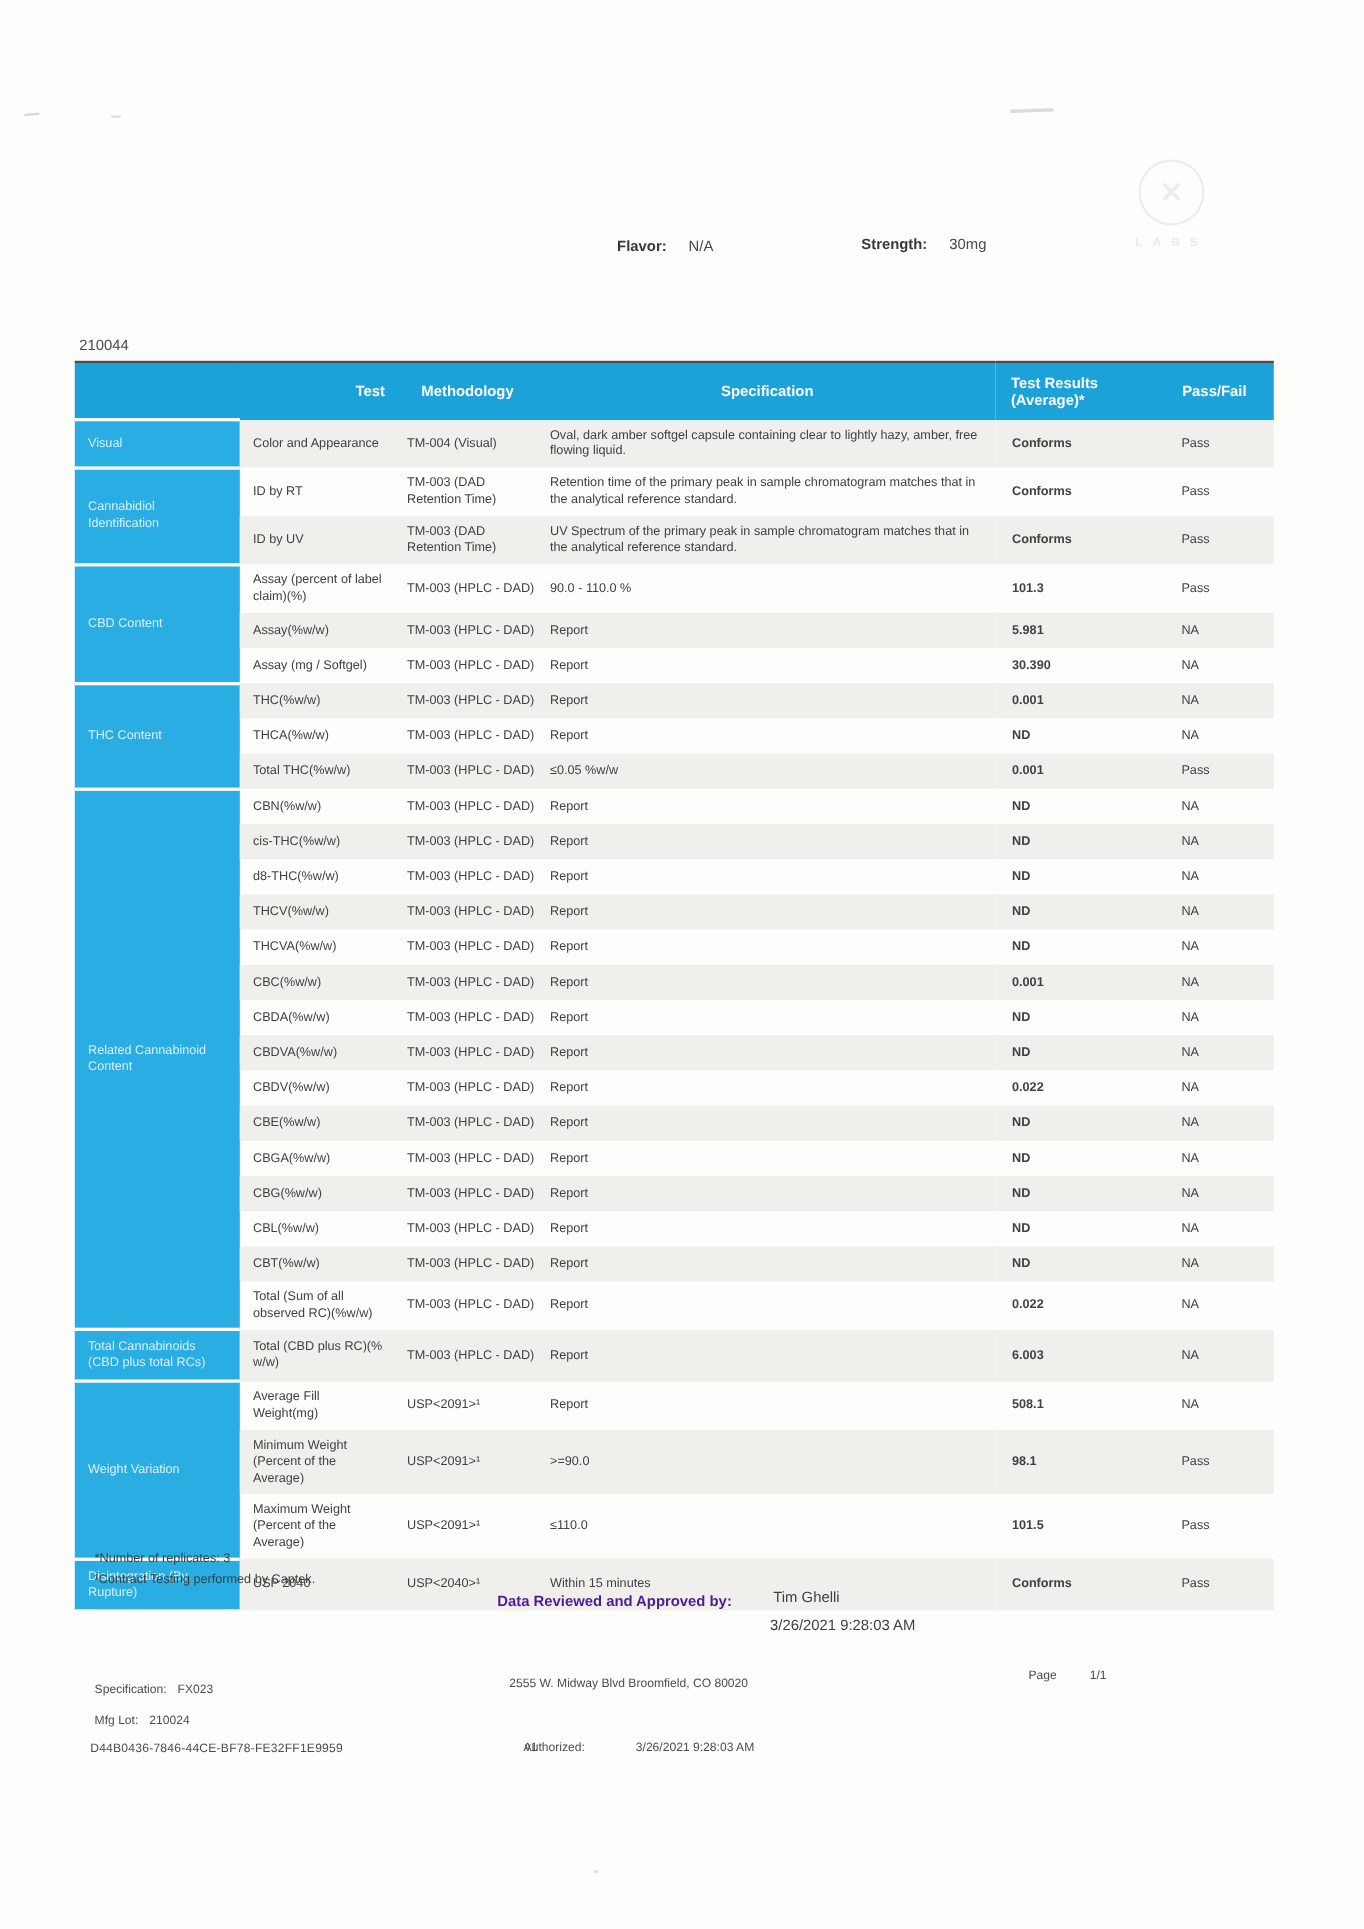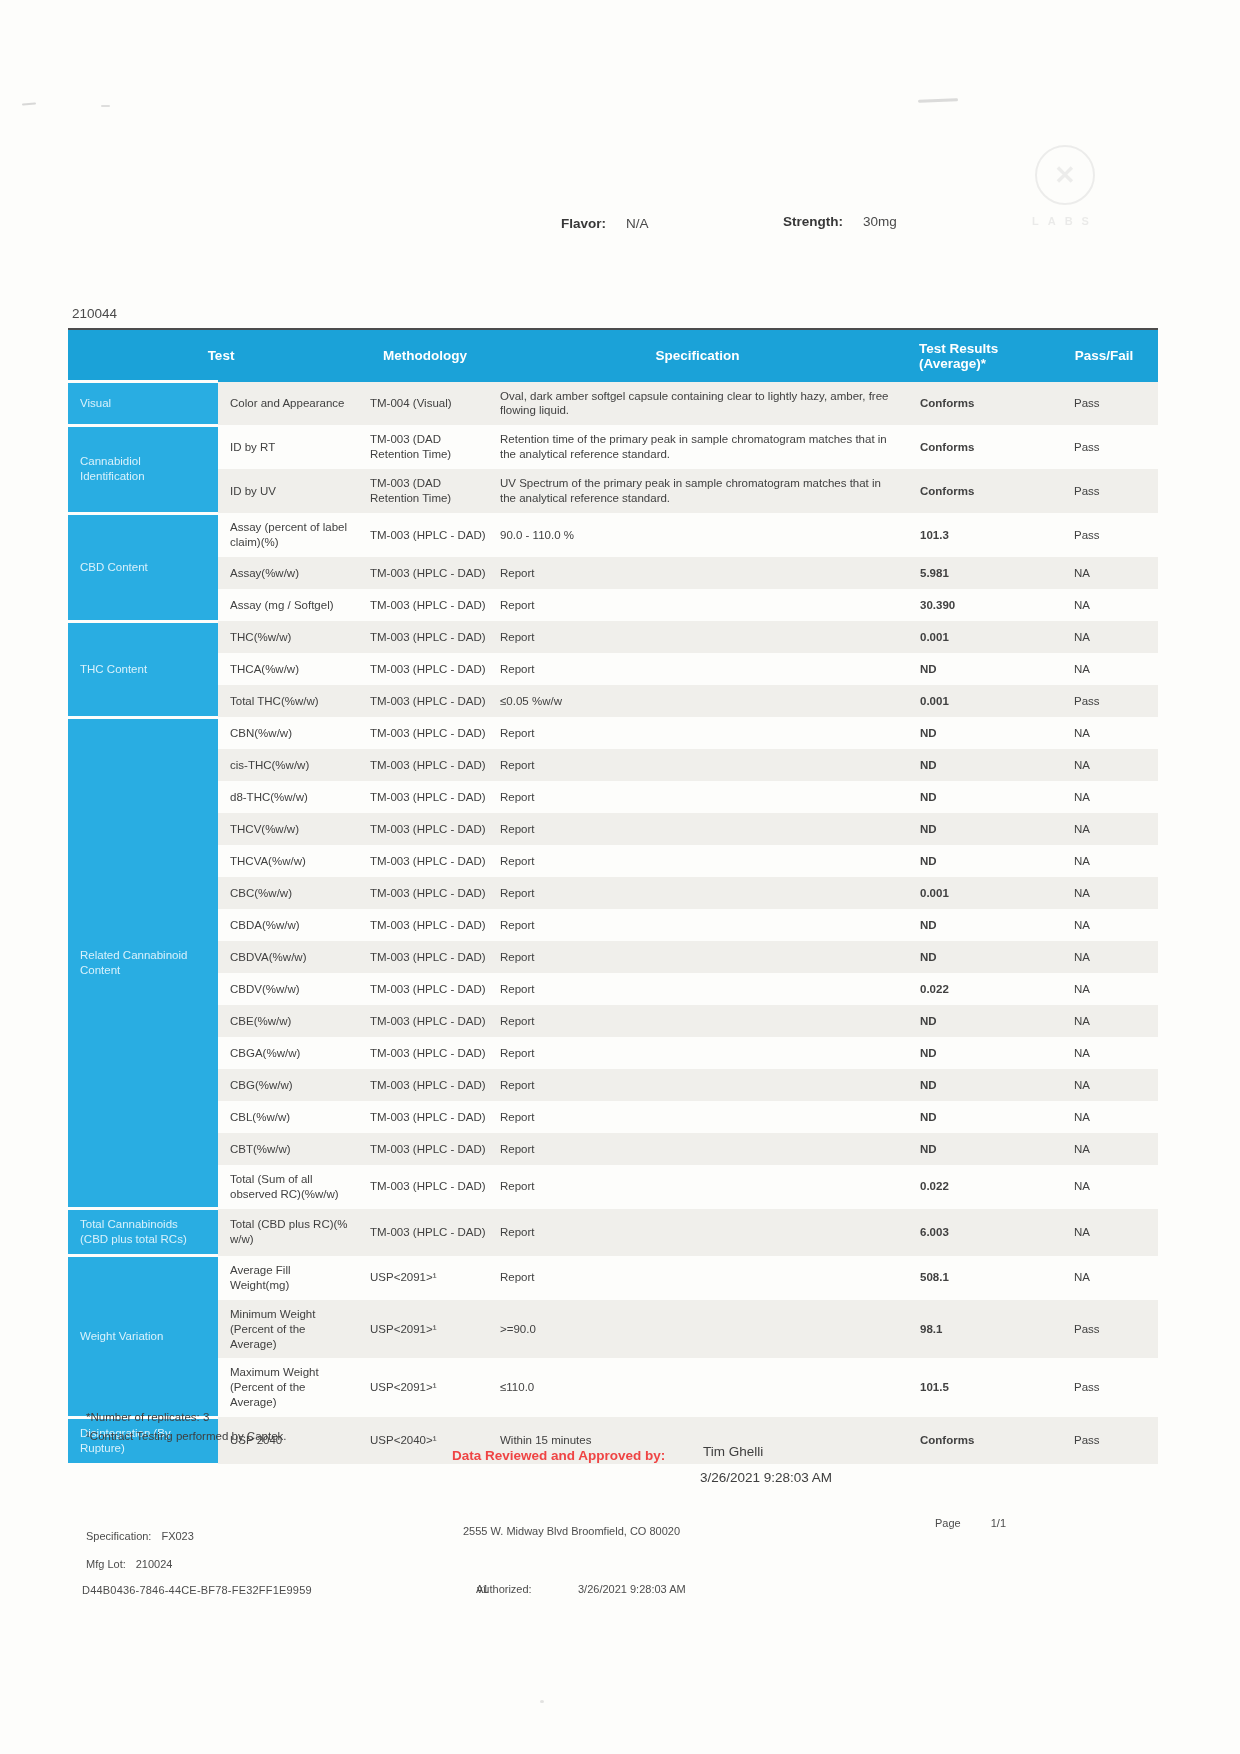--- a/index.html
+++ b/index.html
@@ -25,37 +25,37 @@
   .lbl{font-weight:bold;color:#383838;margin-right:20px;}
   .val{color:#4a4a4a;}
   .meta-flavor{position:absolute;left:561px;top:216px;font-size:13.5px;}
   .meta-strength{position:absolute;left:783px;top:214px;font-size:13.5px;}
   .packaging-value{position:absolute;left:72px;top:306px;font-size:13.5px;color:#4a4a4a;}
 
   
   table.coa{position:absolute;left:68px;top:328px;width:1090px;border-collapse:collapse;table-layout:fixed;}
   col.c-cat{width:150px}col.c-test{width:142px}col.c-meth{width:130px}col.c-spec{width:415px}col.c-res{width:145px}col.c-pf{width:108px}
   thead th{background:#1ba2d8;color:#fff;font-size:13.5px;font-weight:bold;padding:7px 10px;height:36px;border-top:2px solid #4c4c4c;vertical-align:middle;}
-  th.h-test{text-align:center;padding-left:24px;}
+  th.h-test{text-align:right;padding-left:24px;}
   th.h-meth,th.h-spec,th.h-pf{text-align:center;}
   th.h-res{text-align:left;padding-left:14px;}
   td{font-size:11.5px;line-height:1.3;padding:7px 10px;vertical-align:middle;color:#414141;}
   tr.shaded td{background:#f0efeb;}
   td.cat{background:#29ade2 !important;color:rgba(240,251,255,.88);font-size:11.5px;padding-left:12px;border-top:3px solid #fdfdfb;border-bottom:3px solid #fdfdfb;}
   td.test{padding-left:12px;}
   td.method{padding-right:4px;}
   td.result{padding-left:15px;vertical-align:middle;font-weight:bold;}
   td.pf{padding-left:24px;}
   tbody tr{height:32px;}
 
   
   .footnotes{position:absolute;left:86px;top:1408px;font-size:11.5px;line-height:19px;color:#3e3e3e;}
 
   
-  .approval-label{position:absolute;left:452px;top:1448px;font-size:13.5px;font-weight:bold;color:#ef4444;}
+  .approval-label{position:absolute;left:452px;top:1448px;font-size:13.5px;font-weight:bold;color:#4c1d95;}
   .approval-name{position:absolute;left:703px;top:1444px;font-size:13.5px;color:#3e3e3e;}
   .approval-date{position:absolute;left:700px;top:1470px;font-size:13.5px;color:#3e3e3e;}
 
   
   .ft{position:absolute;font-size:11px;color:#4c4c4c;}
   .ft-spec{left:86px;top:1530px;}
   .ft-lot{left:86px;top:1558px;}
   .ft-addr{left:463px;top:1525px;}
   .ft-page{left:935px;top:1517px;}
   .ft-page .pg-val{margin-left:30px;}

